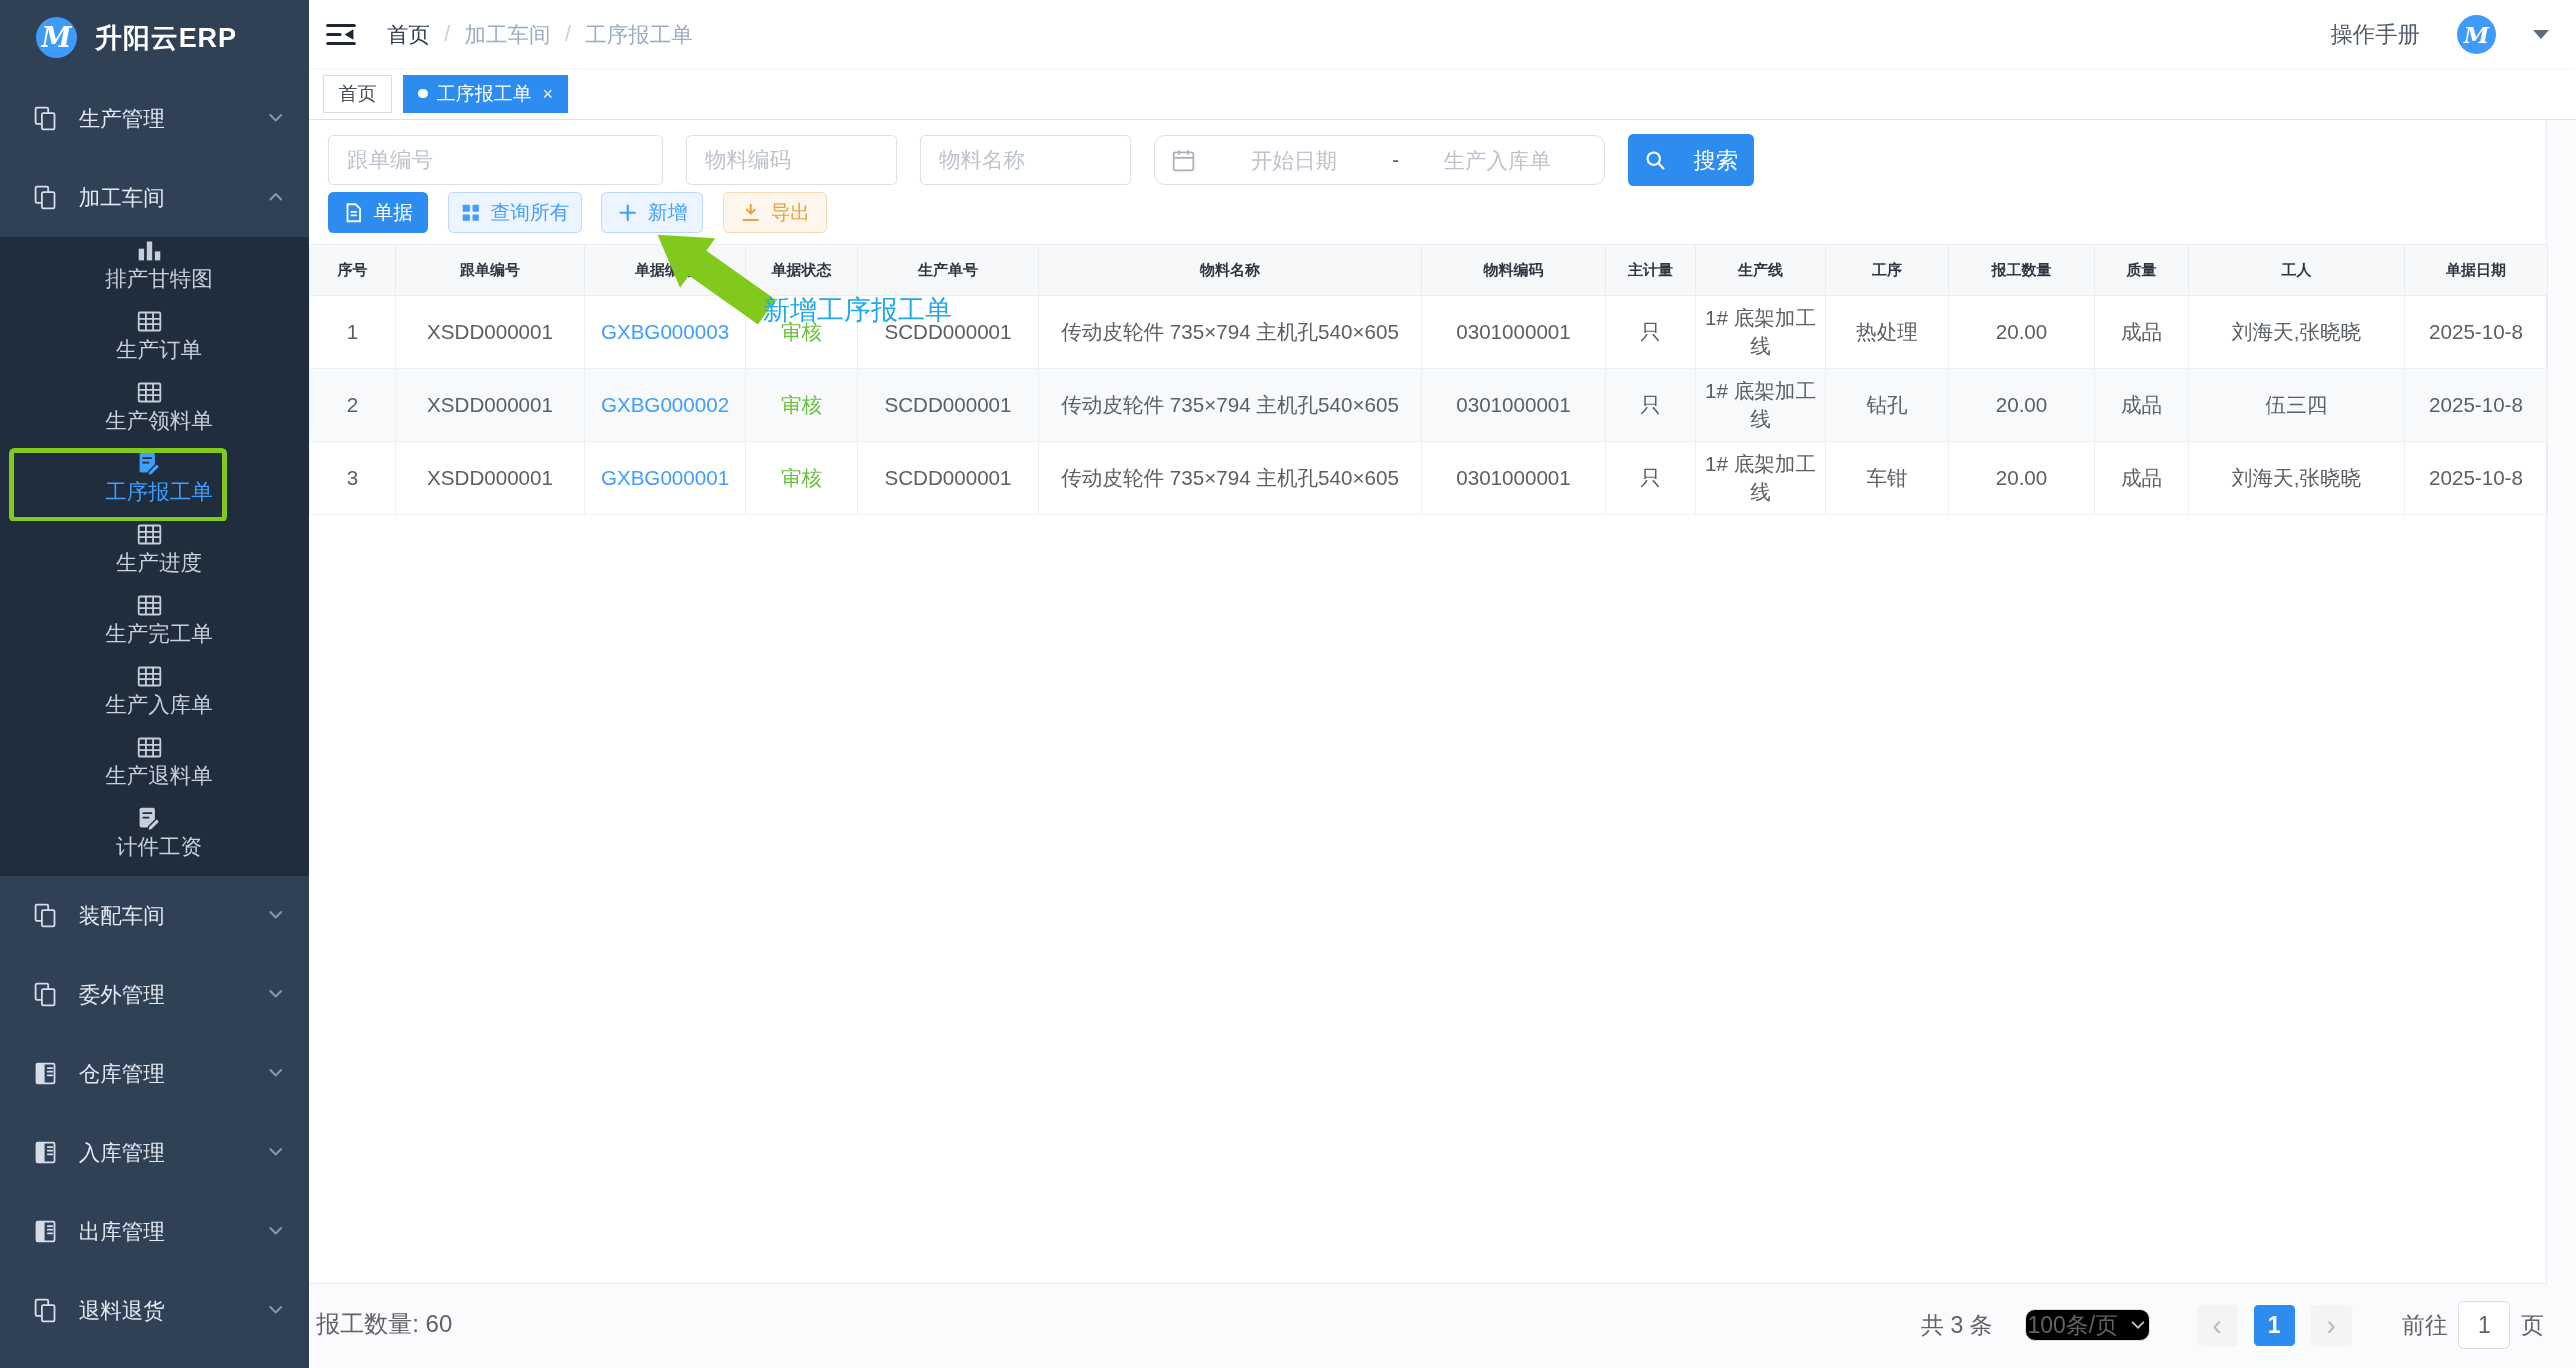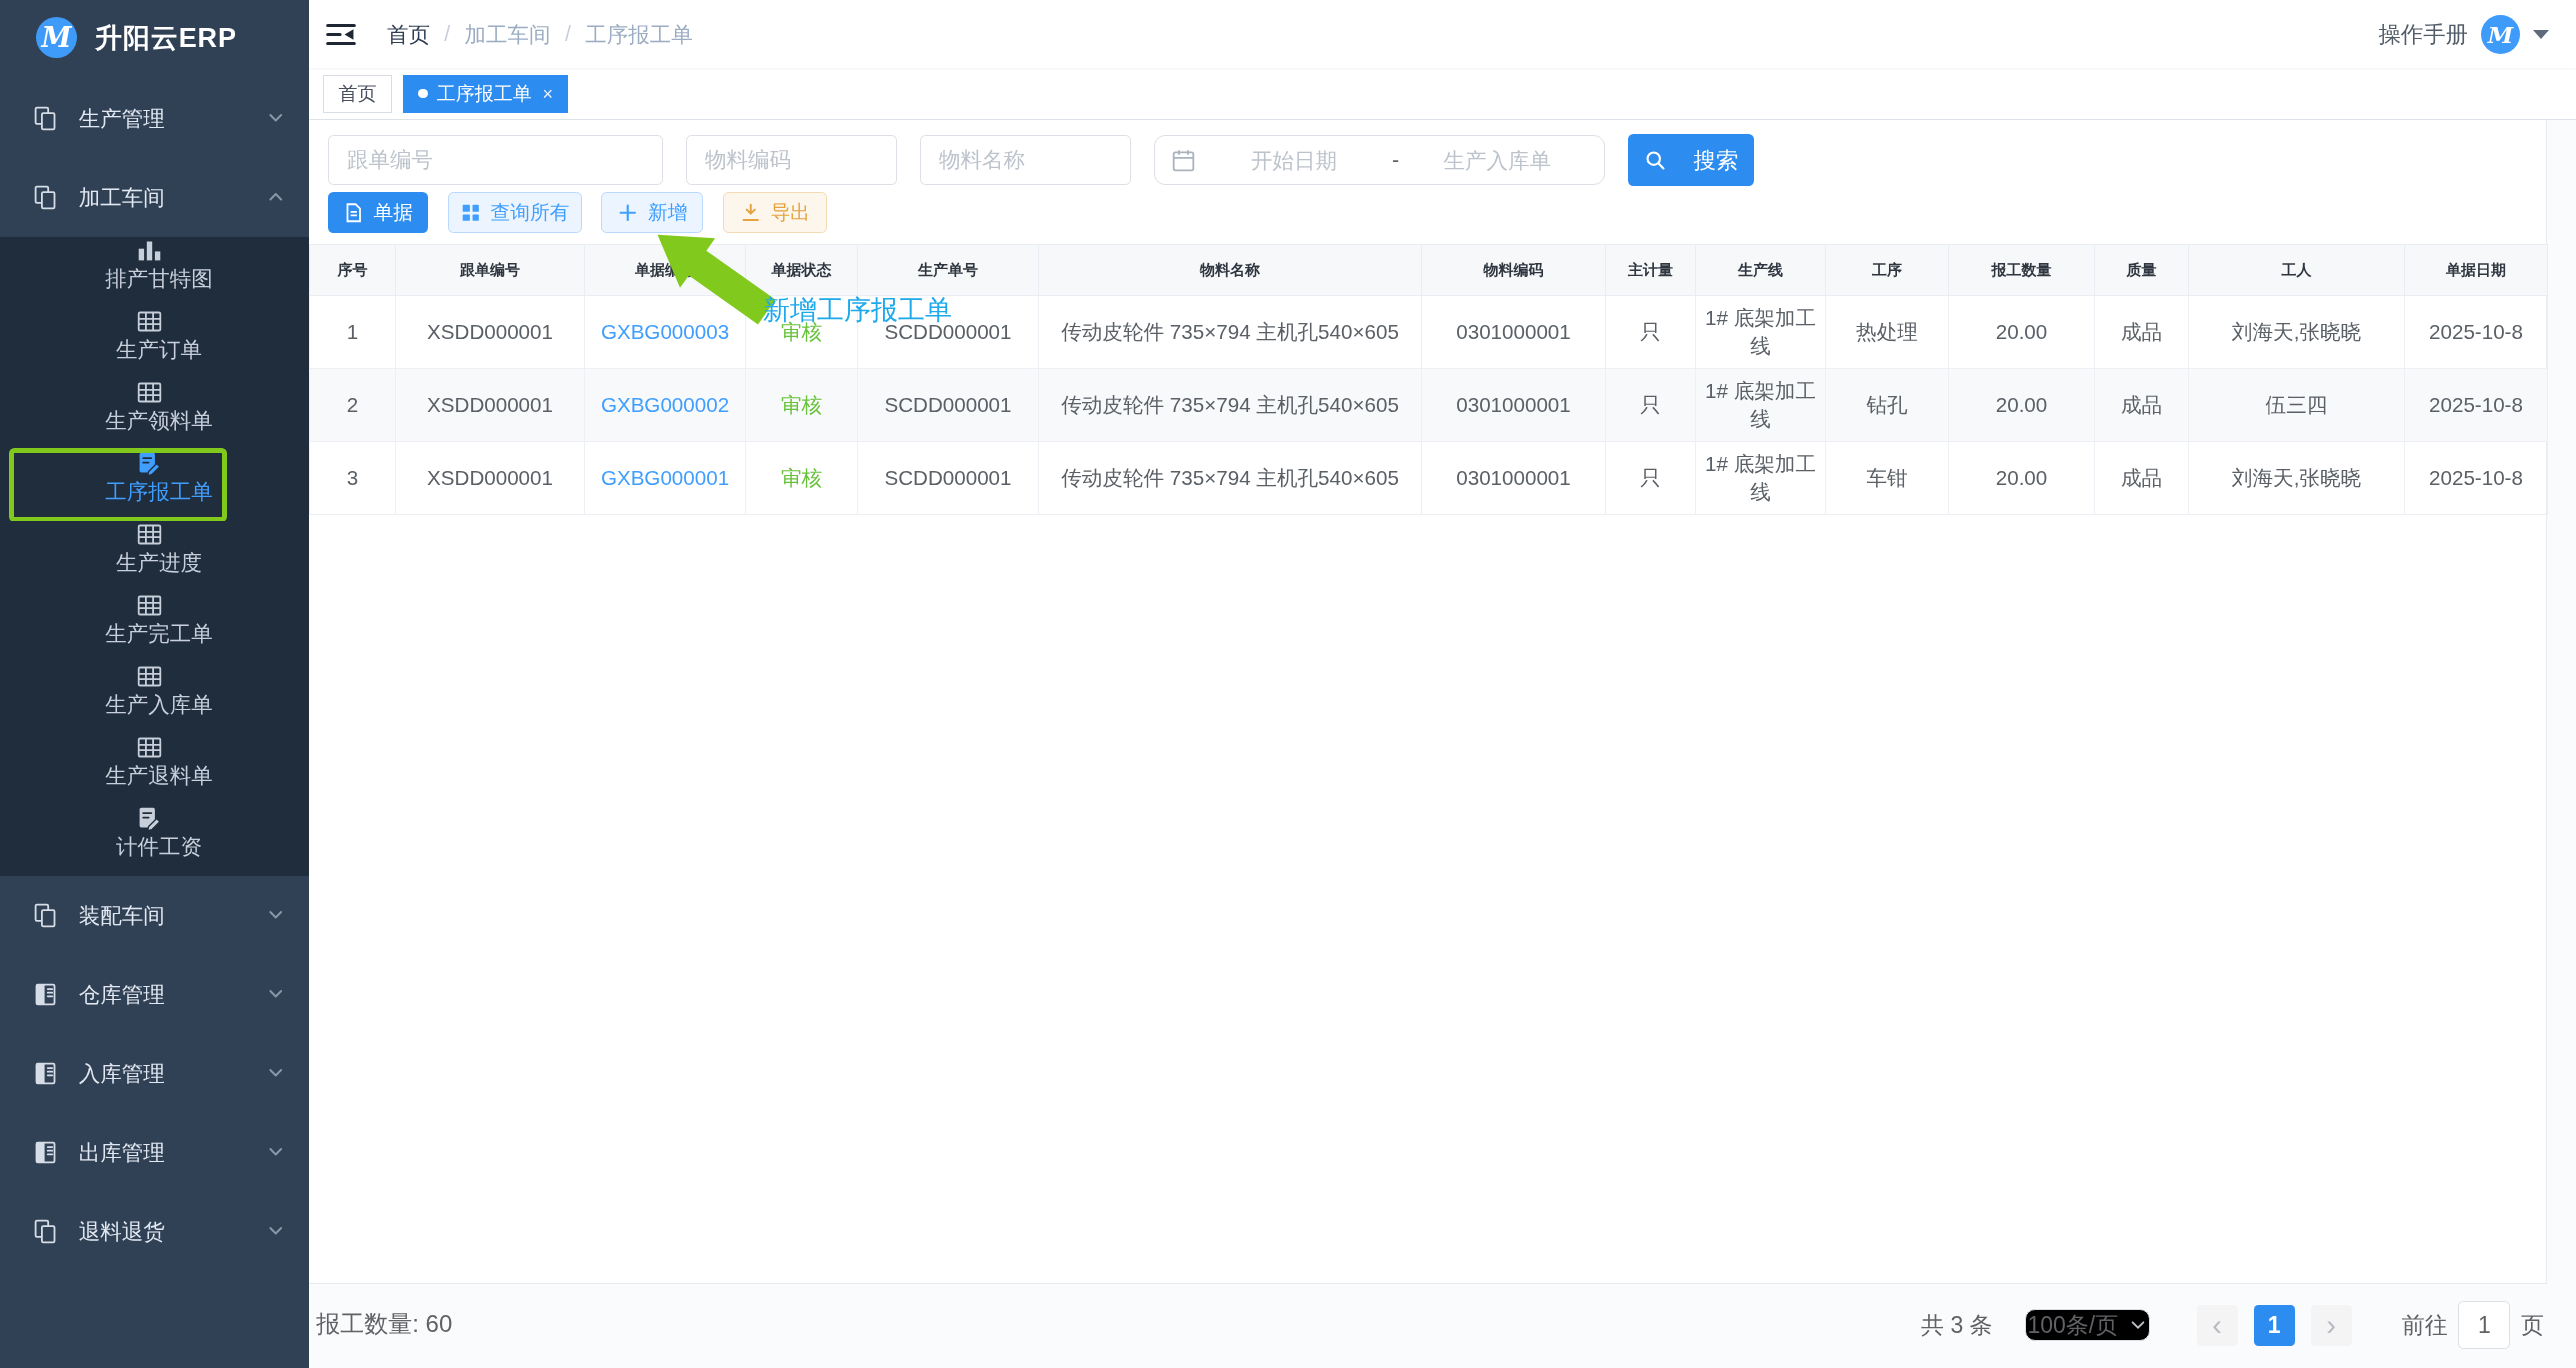--- a/index.html
+++ b/index.html
@@ -31,21 +31,21 @@
     border:5.4px solid var(--annotation-green);border-radius:5.4px;pointer-events:none;}
   
   #main{position:absolute;left:309px;top:0;right:0;bottom:0;background:#fafbfc;}
   .navbar{position:absolute;top:0;left:0;right:0;height:68px;background:#fff;z-index:5;
     display:flex;align-items:center;padding:0 27px 0 16px;box-shadow:0 0.9px 3.6px rgba(0,21,41,.06);}
   .hamburger{width:32px;height:29px;cursor:pointer;flex:none;}
   .breadcrumb{margin-left:30px;display:flex;align-items:center;gap:14.3px;font-size:21.5px;}
   .crumb-first{color:#2f3d52;}
   .crumb-sep{color:#c9cfd8;}
   .crumb-rest{color:#9cadc3;}
-  .nav-right{margin-left:auto;display:flex;align-items:center;gap:13px;}
+  .nav-right{margin-left:auto;display:flex;align-items:center;gap:37px;}
   .manual{font-size:22.4px;color:#525c68;cursor:pointer;}
   .avatar{width:39px;height:39px;border-radius:50%;background:#3f9bfa;color:#fff;cursor:pointer;
     display:flex;align-items:center;justify-content:center;
     font-family:"DejaVu Serif","Liberation Serif",serif;font-style:italic;font-weight:bold;font-size:23px;}
   .caret-down{width:0;height:0;border:8px solid transparent;border-top:9.8px solid #5f6b7a;margin-top:9px;cursor:pointer;}
   .tabbar{position:absolute;top:68px;left:0;right:0;height:52px;background:#fff;z-index:4;
     border-bottom:0.9px solid #dde1e8;display:flex;align-items:center;padding-left:14.3px;gap:10.7px;box-sizing:border-box;}
   .tab{height:38px;box-sizing:border-box;padding:0 14.3px;border:0.9px solid #d8dce5;background:#fff;
     color:#495060;font-size:19px;display:inline-flex;align-items:center;gap:9px;cursor:pointer;}
   .tab.active{background:var(--primary);border-color:var(--primary);color:#fff;}
@@ -226,20 +226,34 @@
         <span>计件工资</span>
       </div>
       <div class="menu-item">
         <span class="mi-icon">
           <svg viewBox="0 0 30 30" width="27" height="27">
             <rect x="4" y="3" width="14" height="18" rx="1.5" fill="none" stroke="currentColor" stroke-width="2"></rect>
             <rect x="11" y="9" width="14" height="18" rx="1.5" fill="#304156" stroke="currentColor" stroke-width="2"></rect>
           </svg>
         </span>
         <span>装配车间</span>
+        <span class="chev">
+          <svg viewBox="0 0 24 24" width="21.5" height="21.5">
+            <path d="M6 9l6 6 6-6" stroke="currentColor" stroke-width="2.2" fill="none" stroke-linecap="round" stroke-linejoin="round"></path>
+          </svg>
+        </span>
+      </div>
+      <div class="menu-item">
+        <span class="mi-icon">
+          <svg viewBox="0 0 30 30" width="27" height="27">
+            <rect x="4" y="3" width="14" height="18" rx="1.5" fill="none" stroke="currentColor" stroke-width="2"></rect>
+            <rect x="11" y="9" width="14" height="18" rx="1.5" fill="#304156" stroke="currentColor" stroke-width="2"></rect>
+          </svg>
+        </span>
+        <span>委外管理</span>
         <span class="chev">
           <svg viewBox="0 0 24 24" width="21.5" height="21.5">
             <path d="M6 9l6 6 6-6" stroke="currentColor" stroke-width="2.2" fill="none" stroke-linecap="round" stroke-linejoin="round"></path>
           </svg>
         </span>
       </div>
       <div class="menu-item">
         <span class="mi-icon">
           <svg viewBox="0 0 30 30" width="27" height="27">
             <path d="M5 4h9v22H5z" fill="currentColor"></path>

